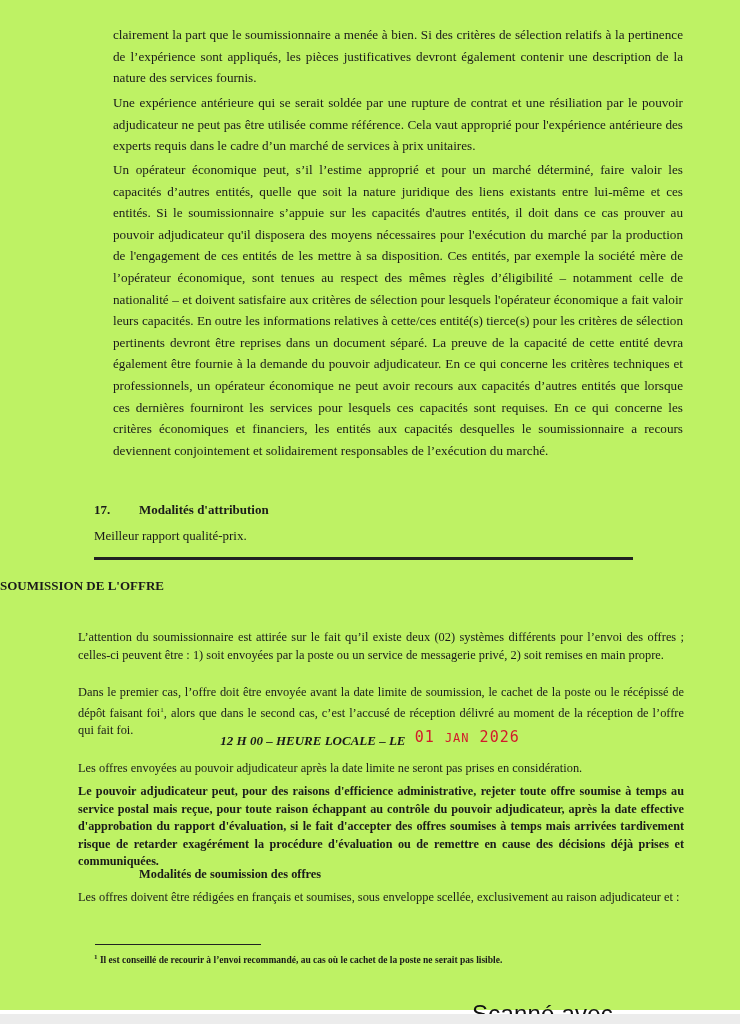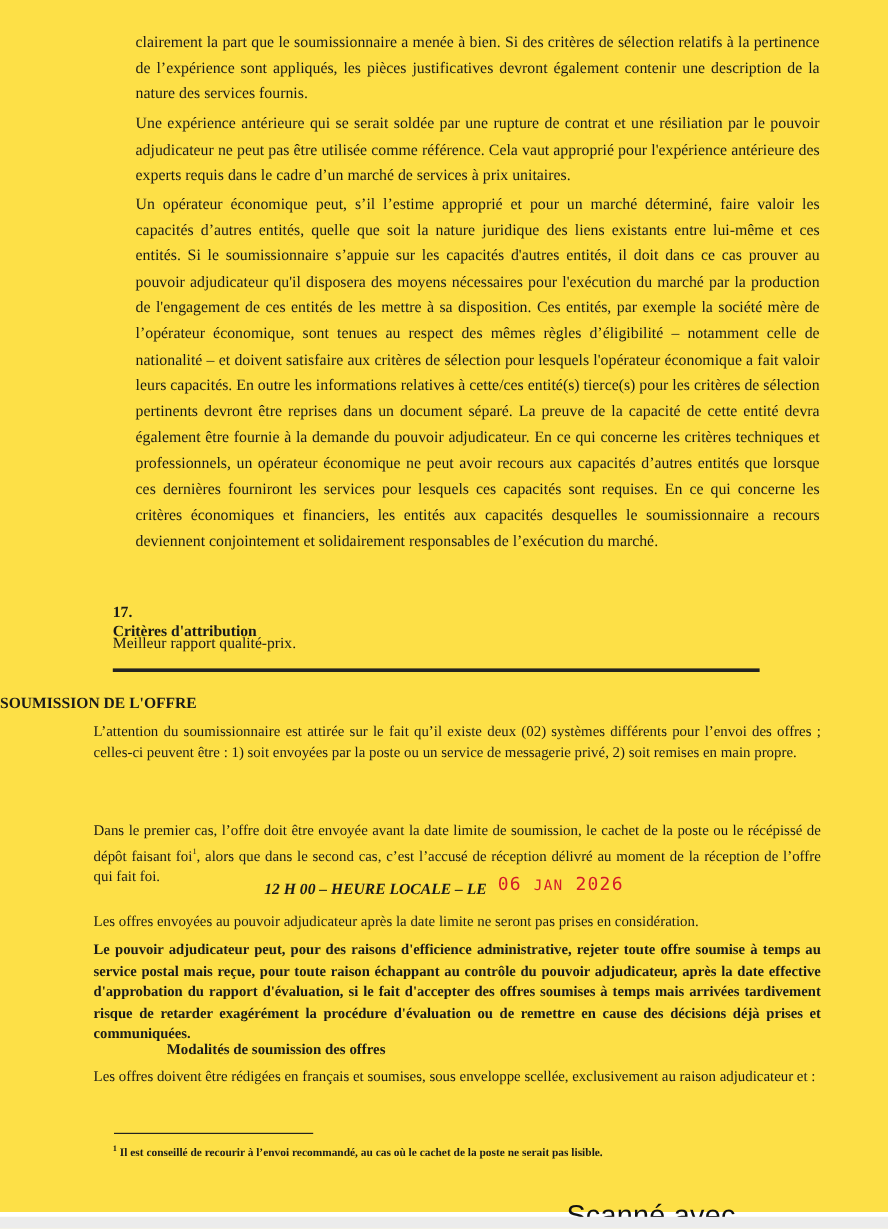--- a/index.html
+++ b/index.html
@@ -3,21 +3,21 @@
 <meta charset="utf-8">
 <style>
   html, body { margin: 0; padding: 0; }
   body {
     width: 740px; height: 1024px; overflow: hidden;
     background: #ffffff;
     font-family: "Liberation Serif", "DejaVu Serif", serif;
     color: #1a1a1a;
     position: relative;
   }
-  .page { position: absolute; left: 0; top: 0; width: 740px; height: 1010px; background: #fde047; }
+  .page { position: absolute; left: 0; top: 0; width: 740px; height: 1010px; background: #bef264; }
   .body-block { position: absolute; left: 113px; width: 570px; }
   p { margin: 0; }
   .para { font-size: 13.2px; line-height: 21.6px; text-align: justify; }
   .para-wide { position: absolute; left: 78px; width: 606px; font-size: 12.4px; line-height: 17.6px; text-align: justify; }
   .bold { font-weight: bold; }
   .heading {
     position: absolute; font-weight: bold; font-size: 13px; display: flex;
   }
   .heading .num { width: 45px; }
   .rule {
@@ -53,41 +53,41 @@
   </div>
 
   <div class="body-block" style="top:92px;">
     <p class="para">Une expérience antérieure qui se serait soldée par une rupture de contrat et une résiliation par le pouvoir adjudicateur ne peut pas être utilisée comme référence. Cela vaut approprié pour l'expérience antérieure des experts requis dans le cadre d’un marché de services à prix unitaires.</p>
   </div>
 
   <div class="body-block" style="top:159px;">
     <p class="para">Un opérateur économique peut, s’il l’estime approprié et pour un marché déterminé, faire valoir les capacités d’autres entités, quelle que soit la nature juridique des liens existants entre lui-même et ces entités. Si le soumissionnaire s’appuie sur les capacités d'autres entités, il doit dans ce cas prouver au pouvoir adjudicateur qu'il disposera des moyens nécessaires pour l'exécution du marché par la production de l'engagement de ces entités de les mettre à sa disposition. Ces entités, par exemple la société mère de l’opérateur économique, sont tenues au respect des mêmes règles d’éligibilité – notamment celle de nationalité – et doivent satisfaire aux critères de sélection pour lesquels l'opérateur économique a fait valoir leurs capacités. En outre les informations relatives à cette/ces entité(s) tierce(s) pour les critères de sélection pertinents devront être reprises dans un document séparé. La preuve de la capacité de cette entité devra également être fournie à la demande du pouvoir adjudicateur. En ce qui concerne les critères techniques et professionnels, un opérateur économique ne peut avoir recours aux capacités d’autres entités que lorsque ces dernières fourniront les services pour lesquels ces capacités sont requises. En ce qui concerne les critères économiques et financiers, les entités aux capacités desquelles le soumissionnaire a recours deviennent conjointement et solidairement responsables de l’exécution du marché.</p>
   </div>
 
-  <div class="heading" style="left:94px; top:502px;flex-direction:column;">
+  <div class="heading" style="left:94px; top:502px;">
     <span class="num">17.</span>
-    <span>Critères d'attribution</span>
+    <span>Modalités d'attribution</span>
   </div>
   <p class="para" style="position:absolute; left:94px; top:525px; font-size:13px;">Meilleur rapport qualité-prix.</p>
 
   <div class="rule"></div>
 
   <div class="center-title" style="top:578px;">SOUMISSION DE L'OFFRE</div>
 
 
-  <p class="para-wide" style="top:601px;">L’attention du soumissionnaire est attirée sur le fait qu’il existe deux (02) systèmes différents pour l’envoi des offres ; celles-ci peuvent être : 1) soit envoyées par la poste ou un service de messagerie privé, 2) soit remises en main propre.</p>
+  <p class="para-wide" style="top:629px;">L’attention du soumissionnaire est attirée sur le fait qu’il existe deux (02) systèmes différents pour l’envoi des offres ; celles-ci peuvent être : 1) soit envoyées par la poste ou un service de messagerie privé, 2) soit remises en main propre.</p>
 
   <p class="para-wide" style="top:684px;">
     <span>Dans le premier cas, l’offre doit être envoyée avant la date limite de soumission, le cachet de la poste ou le récépissé de dépôt faisant foi</span><sup>1</sup><span>, alors que dans le second cas, c’est l’accusé de réception délivré au moment de la réception de l’offre qui fait foi.</span>
   </p>
 
   <div class="deadline">
     <span>12 H 00 – HEURE LOCALE – LE</span>
     <span class="stamp" style="color: rgb(210, 27, 43);">
-      <span>06</span>
+      <span>01</span>
       <span class="small">JAN</span>
       <span>2026</span>
     </span>
   </div>
 
   <p class="para-wide" style="top:760px;">Les offres envoyées au pouvoir adjudicateur après la date limite ne seront pas prises en considération.</p>
 
   <p class="para-wide bold" style="top:783px; font-size:12.2px;">Le pouvoir adjudicateur peut, pour des raisons d'efficience administrative, rejeter toute offre soumise à temps au service postal mais reçue, pour toute raison échappant au contrôle du pouvoir adjudicateur, après la date effective d'approbation du rapport d'évaluation, si le fait d'accepter des offres soumises à temps mais arrivées tardivement risque de retarder exagérément la procédure d'évaluation ou de remettre en cause des décisions déjà prises et communiquées.</p>
 
   <div class="heading" style="left:139px; top:867px; font-size:12.4px;">

